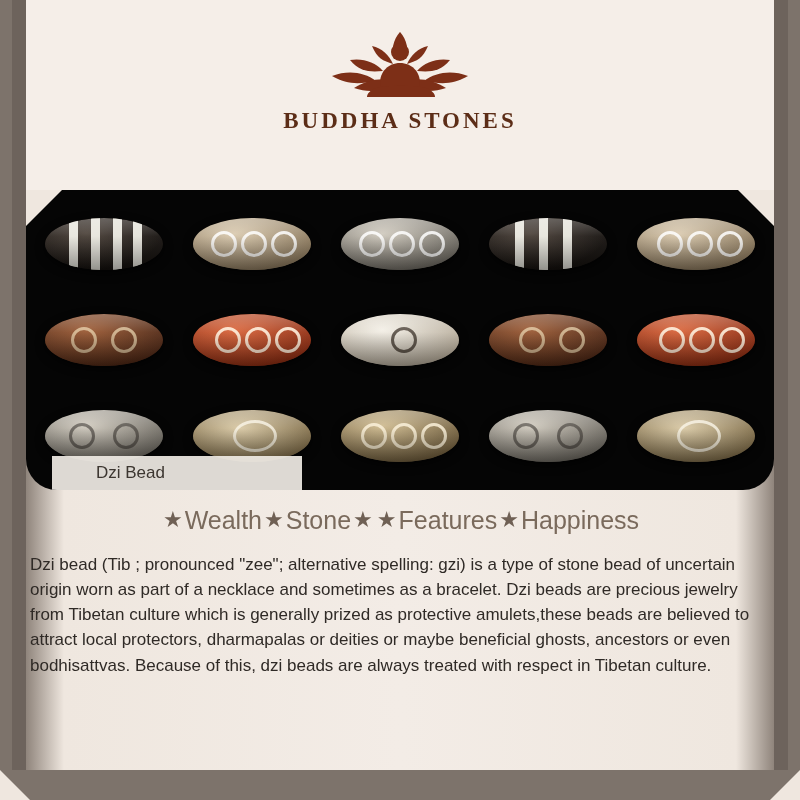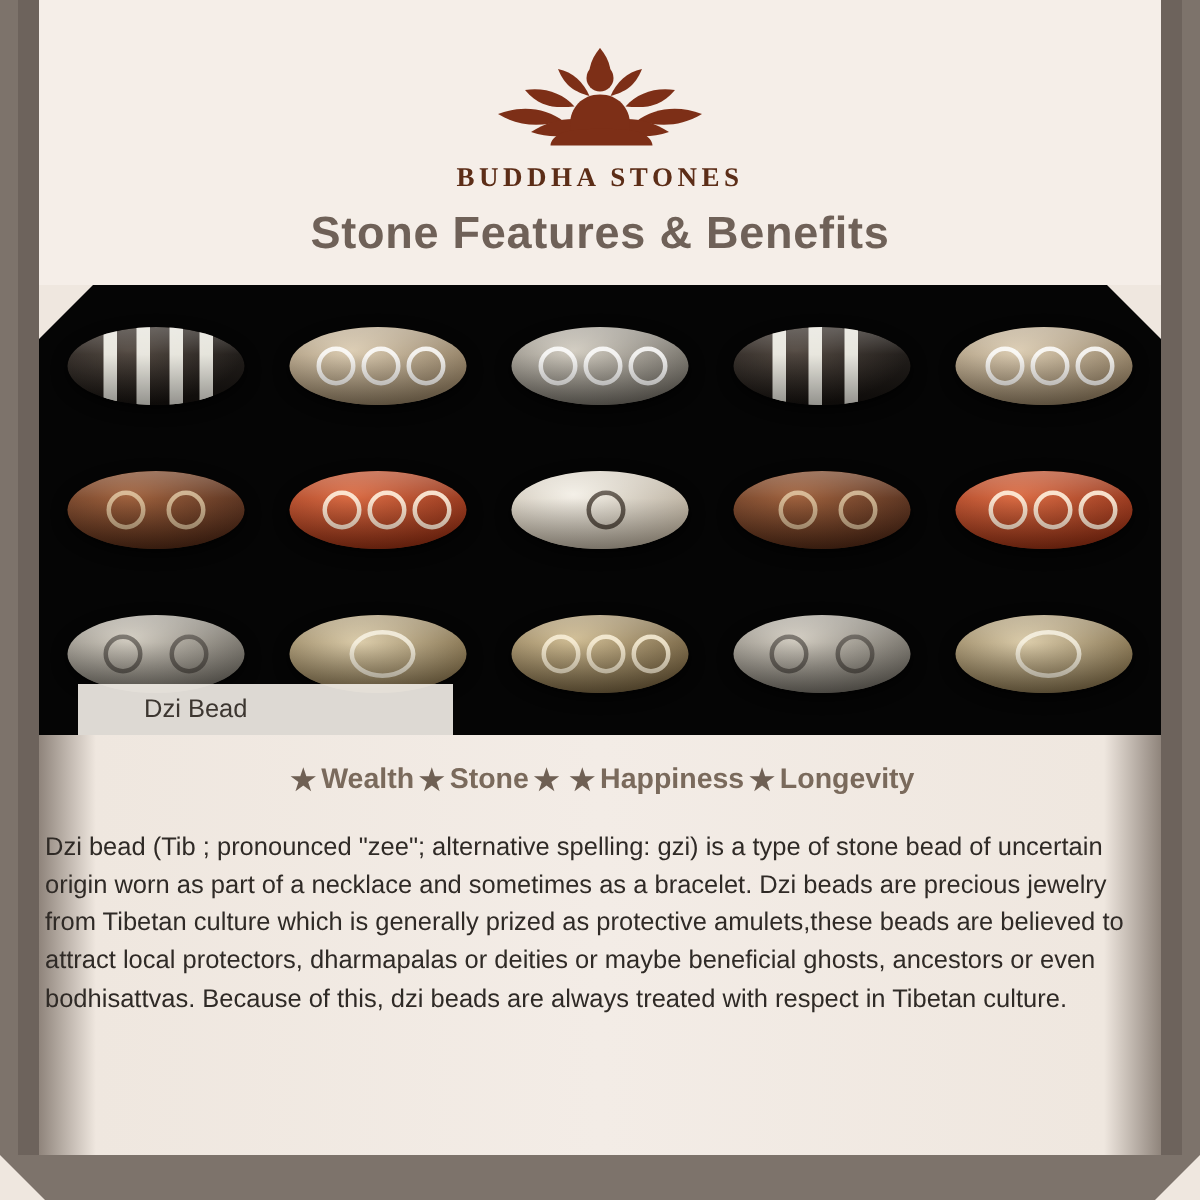--- a/index.html
+++ b/index.html
@@ -60,21 +60,21 @@
     margin-top: 16px;
     width: 200px;
     height: 96px;
     display: flex;
     align-items: center;
     justify-content: center;
   }
 
   .brand-name {
     font-family: "Liberation Serif", serif;
-    font-size: 18px;
+    font-size: 23px;
     letter-spacing: 3px;
     color: #5c2d17;
     font-weight: bold;
     margin-top: -4px;
   }
 
   .title-band {
     margin-top: 10px;
     width: 100%;
     text-align: center;
@@ -89,20 +89,21 @@
 
   
   .photo {
     position: absolute;
     top: 190px;
     left: 26px;
     right: 26px;
     height: 300px;
     background: #050505;
     overflow: hidden;
+    border-radius: 31px;
   }
 
   .bead-grid {
     position: absolute;
     inset: 0;
     display: grid;
     grid-template-columns: repeat(5, 1fr);
     grid-template-rows: repeat(3, 1fr);
     align-items: center;
     justify-items: center;
@@ -204,22 +205,22 @@
     right: 26px;
     height: 44px;
     display: flex;
     align-items: center;
     justify-content: center;
     gap: 0px;
   }
   .benefit-item {
     display: flex;
     align-items: center;
-    font-size: 19px;
-    font-weight: bold;
+    font-size: 25px;
+    font-weight: normal;
     color: #7a6a5c;
     font-family: "Liberation Sans", sans-serif;
   }
   .benefit-star {
     color: #6f6054;
     font-size: 22px;
     margin: 0 2px;
   }
 
   
@@ -273,23 +274,20 @@
           <path d="M144 72c-14-9-30-11-44-6 13 8 26 12 44 6z"></path>
 
           <circle cx="98" cy="36" r="9"></circle>
           <path d="M98 47c-12 0-20 9-20 20 0 4 1 8 3 11h34c2-3 3-7 3-11 0-11-8-20-20-20z"></path>
           <path d="M74 72c-6 2-9 6-9 9h68c0-3-3-7-9-9-8-3-42-3-50 0z"></path>
         </g>
       </svg>
     </div>
     <div class="brand-name">BUDDHA STONES</div>
 
-    <div class="title-band">
-      <span class="title-text">Stone Features &amp; Benefits</span>
-    </div>
   </div>
 
   <div class="photo">
     <div class="bead-grid">
 
       <div class="bead dark">
         <div class="band" style="left:24px"></div>
           <div class="band" style="left:46px"></div>
         <div class="band" style="left:68px"></div>
           <div class="band" style="left:88px"></div>
@@ -367,23 +365,23 @@
   <div class="wedge tl"></div>
   <div class="wedge tr"></div>
 
   <div class="benefits">
     <span class="benefit-star">★</span>
     <span class="benefit-item">Wealth</span>
     <span class="benefit-star">★</span>
     <span class="benefit-item">Stone</span>
     <span class="benefit-star">★</span>
     <span class="benefit-star">★</span>
+    <span class="benefit-item">Features</span>
+    <span class="benefit-star">★</span>
     <span class="benefit-item">Happiness</span>
-    <span class="benefit-star">★</span>
-    <span class="benefit-item">Longevity</span>
   </div>
 
   <div class="body-copy">Dzi bead (Tib ; pronounced "zee"; alternative spelling: gzi) is a type of stone bead of uncertain origin worn as part of a necklace and sometimes as a bracelet. Dzi beads are precious jewelry from Tibetan culture which is generally prized as protective amulets,these beads are believed to attract local protectors, dharmapalas or deities or maybe beneficial ghosts, ancestors or even bodhisattvas. Because of this, dzi beads are always treated with respect in Tibetan culture.</div>
 
   <div class="bottom-strip"></div>
   <div class="wedge bl"></div>
   <div class="wedge br"></div>
 
 </div>
 

